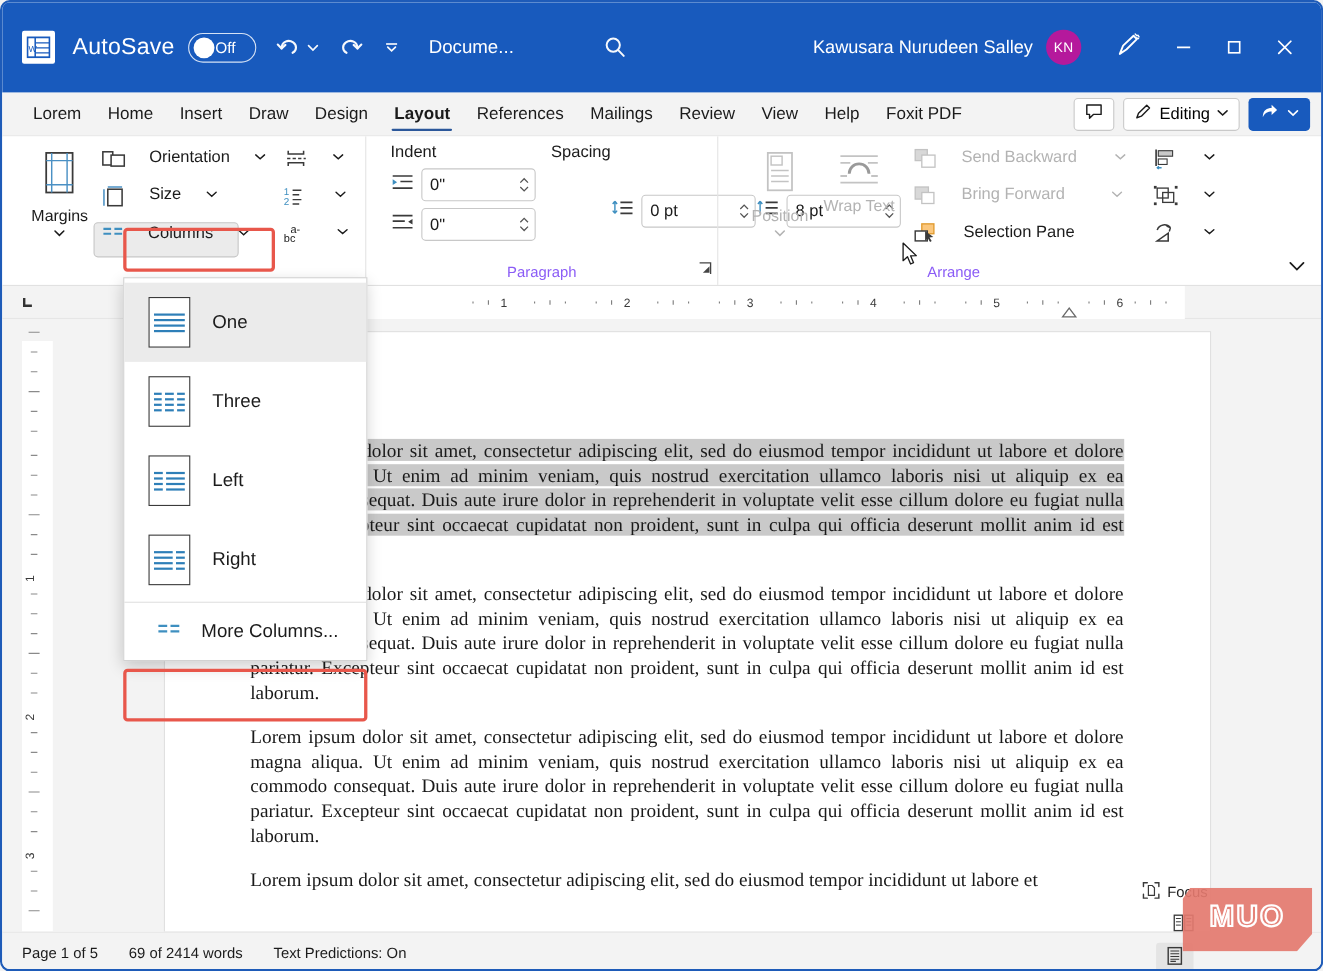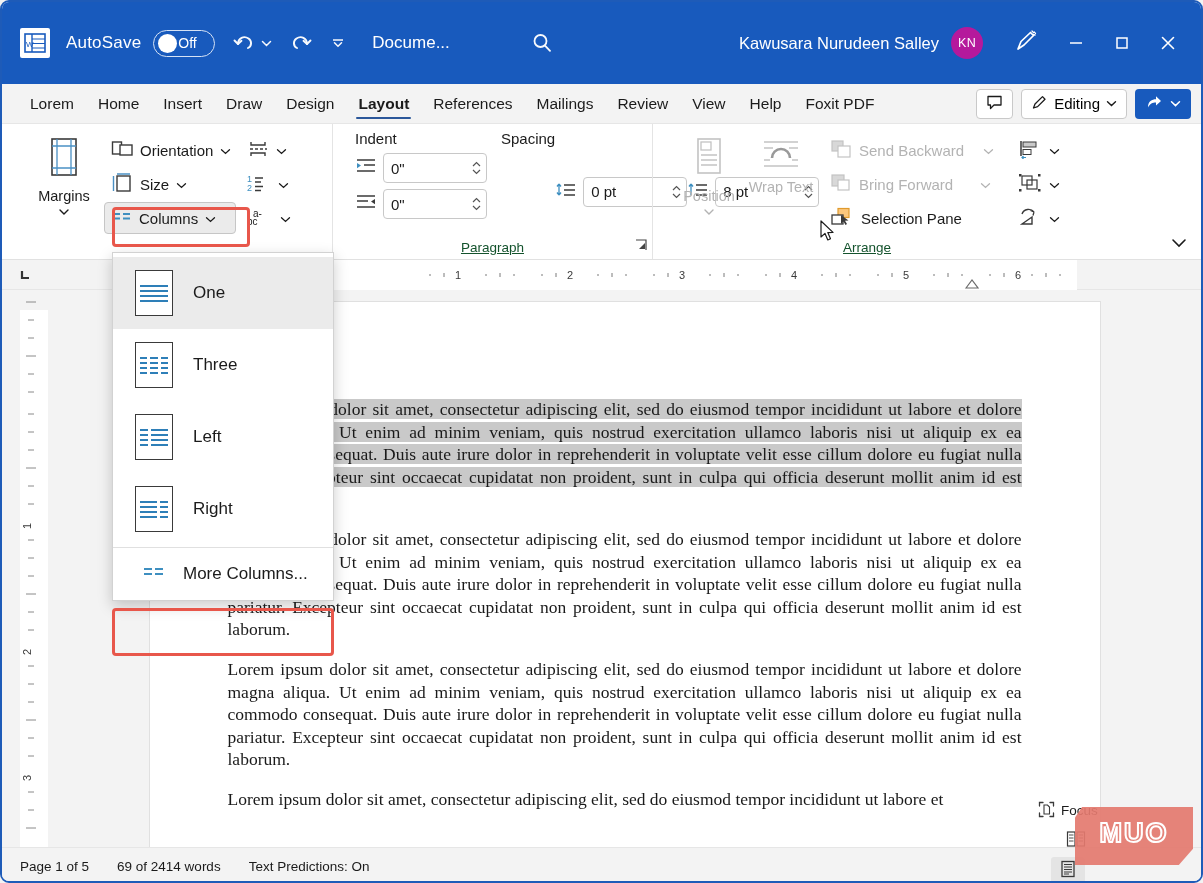--- a/index.html
+++ b/index.html
@@ -32,21 +32,21 @@
     width: 30px; height: 30px;
     background: #fff;
     border-radius: 2px;
     position: relative;
     display: flex; align-items: center; justify-content: center;
     flex: 0 0 auto;
   }
   .word-logo svg { display: block; }
   .autosave-label {
     margin-left: 16px;
-    font-size: 17px;
+    font-size: 21px;
     letter-spacing: .2px;
     white-space: nowrap;
   }
   .toggle {
     margin-left: 12px;
     width: 62px; height: 27px;
     border: 1.6px solid #d5e2f5;
     border-radius: 14px;
     display: flex; align-items: center;
     padding: 0 4px;
@@ -170,43 +170,42 @@
     flex-direction: column;
     position: relative;
     padding: 6px 8px 0 8px;
   }
   .rgroup + .rgroup { border-left: 1px solid #e4e4e4; }
   .rgroup-title {
     position: absolute;
     bottom: 4px; left: 0; right: 0;
     text-align: center;
     font-size: 13.5px;
-    color: #14532d;
-    text-decoration: underline;
+    color: #8b5cf6;
   }
   .rgroup-body { display: flex; flex: 1; }
 
   .big-btn {
     width: 72px;
     display: flex; flex-direction: column;
     align-items: center; justify-content: flex-start;
     padding-top: 6px;
     cursor: pointer;
     border-radius: 4px;
   }
   .big-btn .lbl { font-size: 14.5px; margin-top: 4px; color: #1b1b1b; }
   .big-btn .chev { margin-top: -1px; }
   .big-btn.disabled { cursor: default; }
   .big-btn.disabled .lbl { color: #b3b3b3; }
 
   .small-col { display: flex; flex-direction: column; gap: 2px; justify-content: flex-start; padding-top: 4px;}
   .small-btn {
     height: 32px;
-    display: flex; align-items: center;
-    gap: 7px;
+    display: flex; 
+    gap: 22px;
     padding: 0 7px;
     border-radius: 4px;
     font-size: 15px;
     color: #1b1b1b;
     cursor: pointer;
     white-space: nowrap;
   }
   .small-btn.disabled { color: #b3b3b3; cursor: default; }
   .small-btn.pressed {
     background: #ebebeb;

